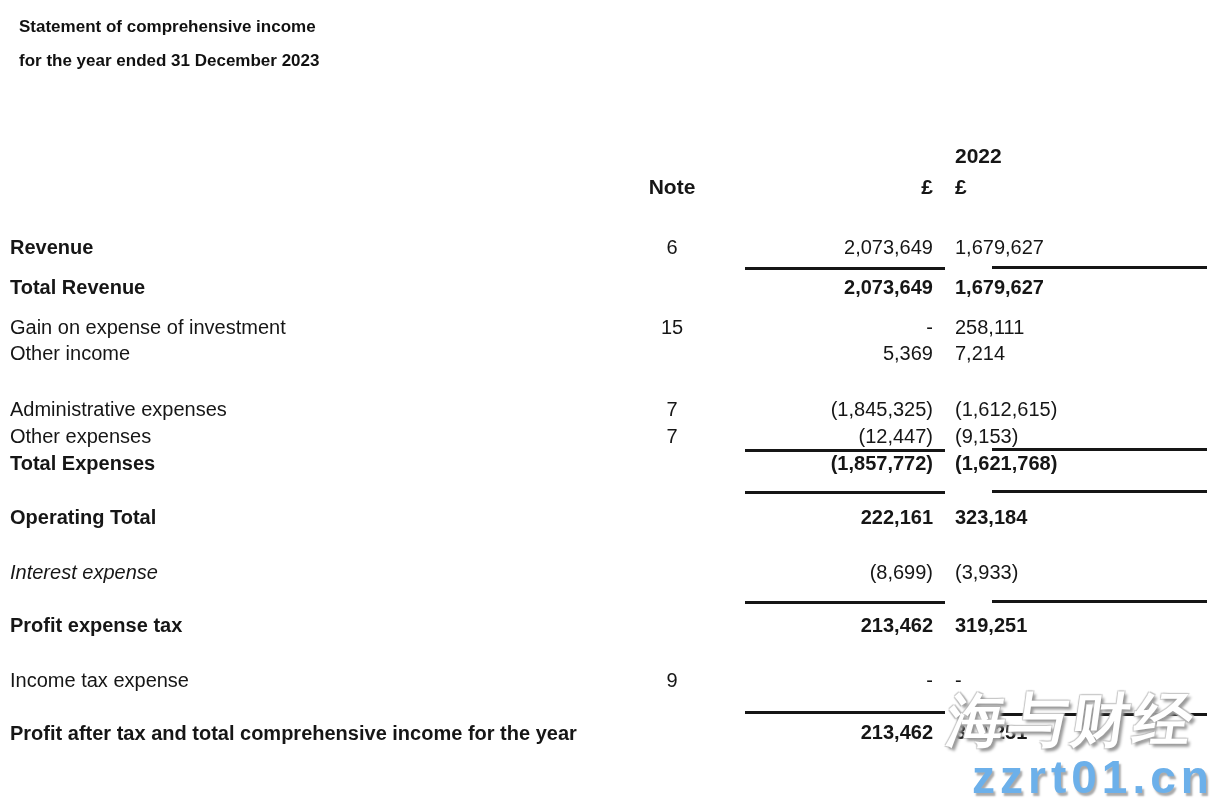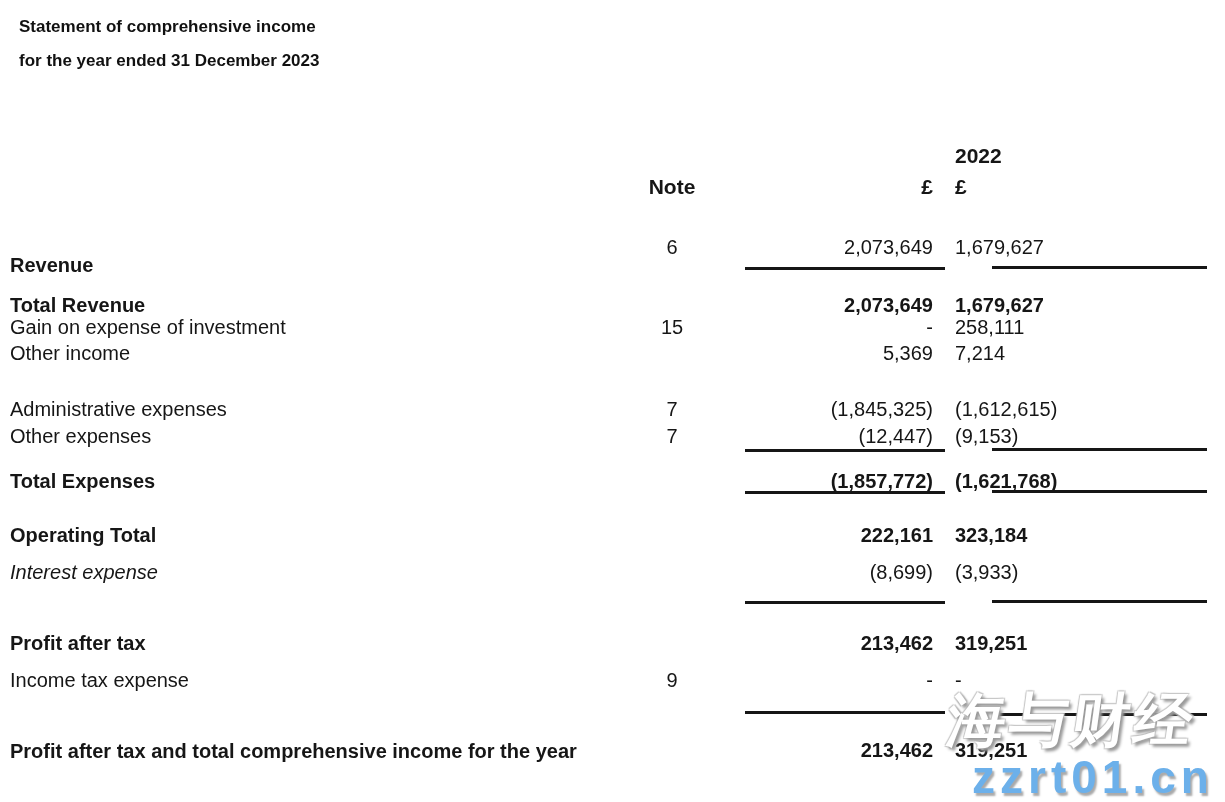--- a/index.html
+++ b/index.html
@@ -14,21 +14,21 @@
   .title{
     position:absolute;left:19px;top:10px;
     font-size:17px;font-weight:bold;line-height:34px;
     letter-spacing:0px;color:#111;
   }
   .cell{position:absolute;font-size:20px;line-height:22px;white-space:nowrap;}
   .lbl {left:10px;width:600px;text-align:left;}
   .note{left:640px;width:64px;text-align:center;}
   .v23 {left:700px;width:233px;text-align:right;}
   .v22 {left:955px;width:233px;text-align:left;}
-  .b{font-weight:bold;margin-top:18px;}
+  .b{font-weight:bold;}
   .i{font-style:italic;}
   .hdr{font-weight:bold;font-size:21px;}
   .rule{position:absolute;height:3px;background:#161616;}
   .rule23{left:745px;width:200px;}
   .rule22{left:992px;width:215px;}
   .wrap{white-space:normal;line-height:27px;}
   .wm-cn{
     position:absolute;left:948px;top:682px;z-index:5;
     font-size:58px;font-weight:900;letter-spacing:4px;
     color:#ffffff;transform:skewX(-8deg);
@@ -121,21 +121,21 @@
   <div>
     <div class="cell lbl i" style="top:561px">Interest expense</div>
     <div class="cell v23" style="top:561px">(8,699)</div>
     <div class="cell v22" style="top:561px">(3,933)</div>
   </div>
 
   <div class="rule rule23" style="top:601px"></div>
   <div class="rule rule22" style="top:600px"></div>
 
   <div>
-    <div class="cell lbl b" style="top:614px">Profit after tax</div>
+    <div class="cell lbl b" style="top:614px">Profit expense tax</div>
     <div class="cell v23 b" style="top:614px">213,462</div>
     <div class="cell v22 b" style="top:614px">319,251</div>
   </div>
 
   <div>
     <div class="cell lbl" style="top:669px">Income tax expense</div>
     <div class="cell note" style="top:669px">9</div>
     <div class="cell v23" style="top:669px">-</div>
     <div class="cell v22" style="top:669px">-</div>
   </div>

